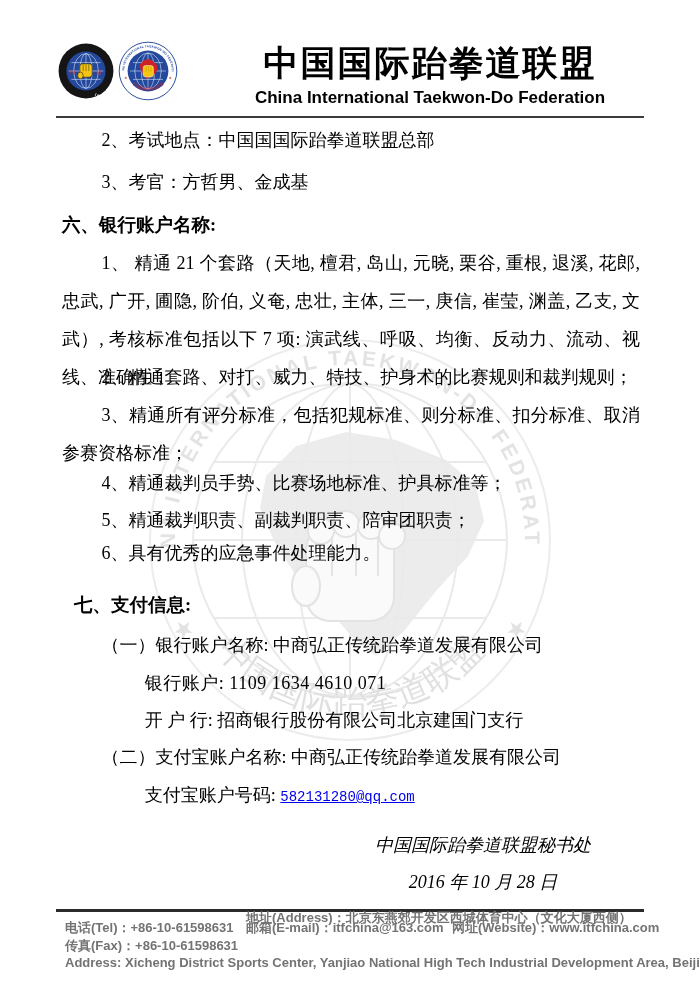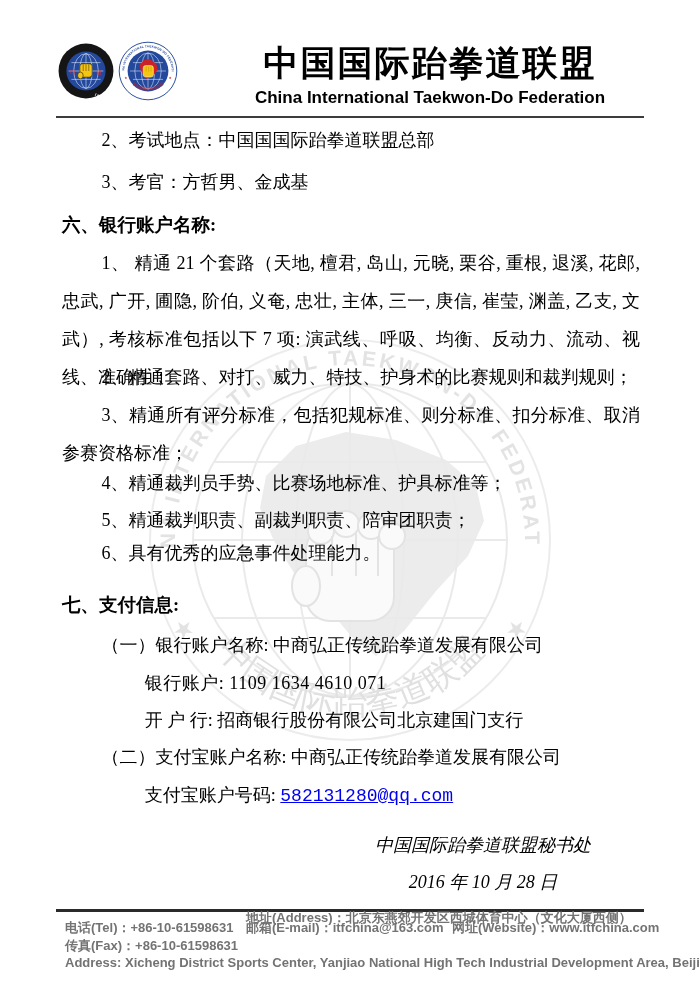--- a/index.html
+++ b/index.html
@@ -30,27 +30,27 @@
   .bold { font-weight:bold; }
   .p-exam2   { top:121px; }
   .p-exam3   { top:163px; }
   .p-head6   { top:206px; font-size:18.5px; }
   .p-item1   { top:244px; }
   .p-item2   { top:358px; }
   .p-item3   { top:396px; }
   .p-item4   { top:464px; }
   .p-item5   { top:501px; }
   .p-item6   { top:534px; }
-  .p-head7   { top:586px; font-size:18.5px; }
+  .p-head7   { top:586px; font-size:18.5px;margin-left:12px; }
   .p-pay1    { top:626px; }
   .p-pay2    { top:664px; letter-spacing:0.5px; }
   .p-pay3    { top:701px; }
   .p-pay4    { top:738px; }
   .p-pay5    { top:776px; }
-  .email-link { color:#0000ee; text-decoration:underline; font-family:"Liberation Mono","DejaVu Sans Mono",monospace; font-size:18px; }
+  .email-link { color:#0000ee; text-decoration:underline; font-family:"Liberation Mono","DejaVu Sans Mono",monospace; font-size:14px; }
   
   .sig { position:absolute; left:333px; width:300px; text-align:center; font-size:18px; line-height:38px; z-index:2;font-style:italic; }
   .sig-org  { top:826px; }
   .sig-date { top:863px; }
   
   .rule-thick { position:absolute; left:56px; right:56px; top:909px; height:3px; background:#2b2b2b; z-index:2; }
   .f-span {
     position:absolute; font-family:"Liberation Sans","DejaVu Sans",sans-serif;
     font-weight:bold; font-size:13px; color:#737373; white-space:nowrap; z-index:2;
   }

